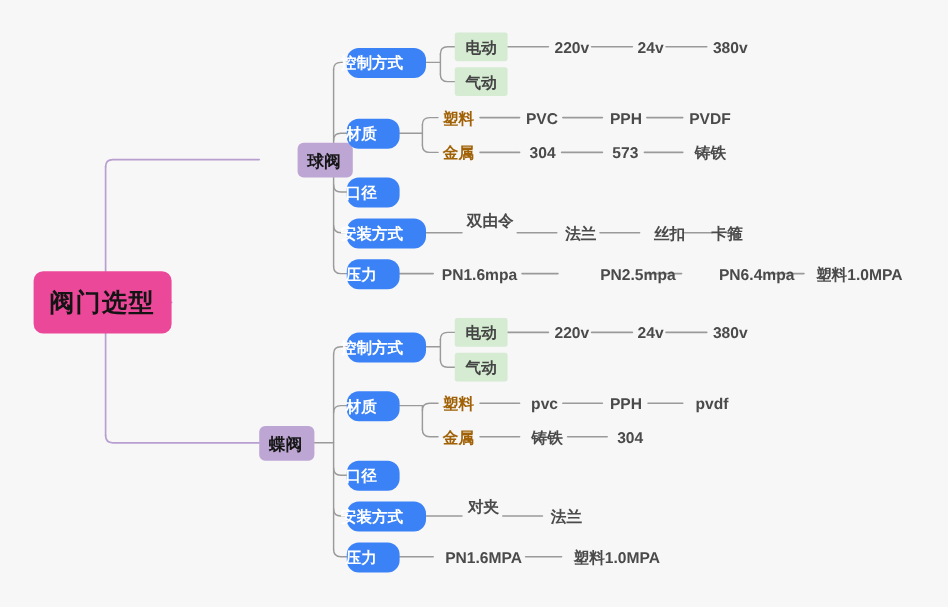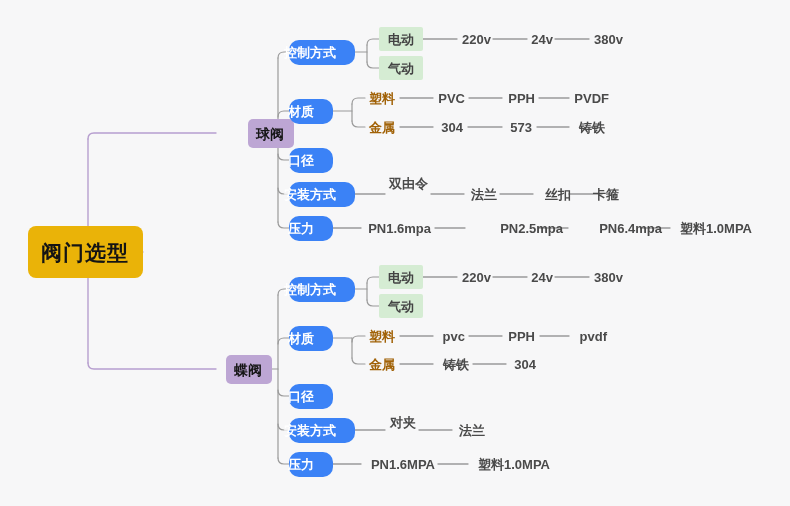--- a/index.html
+++ b/index.html
@@ -31,21 +31,21 @@
     position: absolute;
     box-sizing: border-box;
     display: flex;
     align-items: center;
     justify-content: flex-end;
     white-space: nowrap;
     line-height: 1;
   }
   
   .node.root {
-    background: #eab308;
+    background: #ec4899;
     color: #141414;
     border-radius: 8px;
     font-size: 21px;
     font-weight: bold;
     letter-spacing: 1px;
     padding: 0 14px;
   }
   
   .node.lvl1 {
     background: #bda6d4;
@@ -239,21 +239,21 @@
   <div class="node leaf" style="left:495px; top:218px; width:70px; height:21px;">
     <span>PN2.5mpa</span>
   </div>
   <div class="node leaf" style="left:594px; top:218px; width:70px; height:21px;">
     <span>PN6.4mpa</span>
   </div>
   <div class="node leaf" style="left:672px; top:218px; width:82px; height:21px;">
     <span>塑料1.0MPA</span>
   </div>
 
-  <div class="node lvl1" style="left:226px; top:355px; width:46px; height:29px;">
+  <div class="node lvl1" style="left:216px; top:355px; width:46px; height:29px;">
     <span>蝶阀</span>
   </div>
 
   <div class="node lvl2" style="left:289px; top:277px; width:66px; height:25px;">
     <span>控制方式</span>
   </div>
   <div class="node lvl3" style="left:379px; top:265px; width:44px; height:24px;">
     <span>电动</span>
   </div>
   <div class="node leaf" style="left:457px; top:266px; width:36px; height:22px;">

